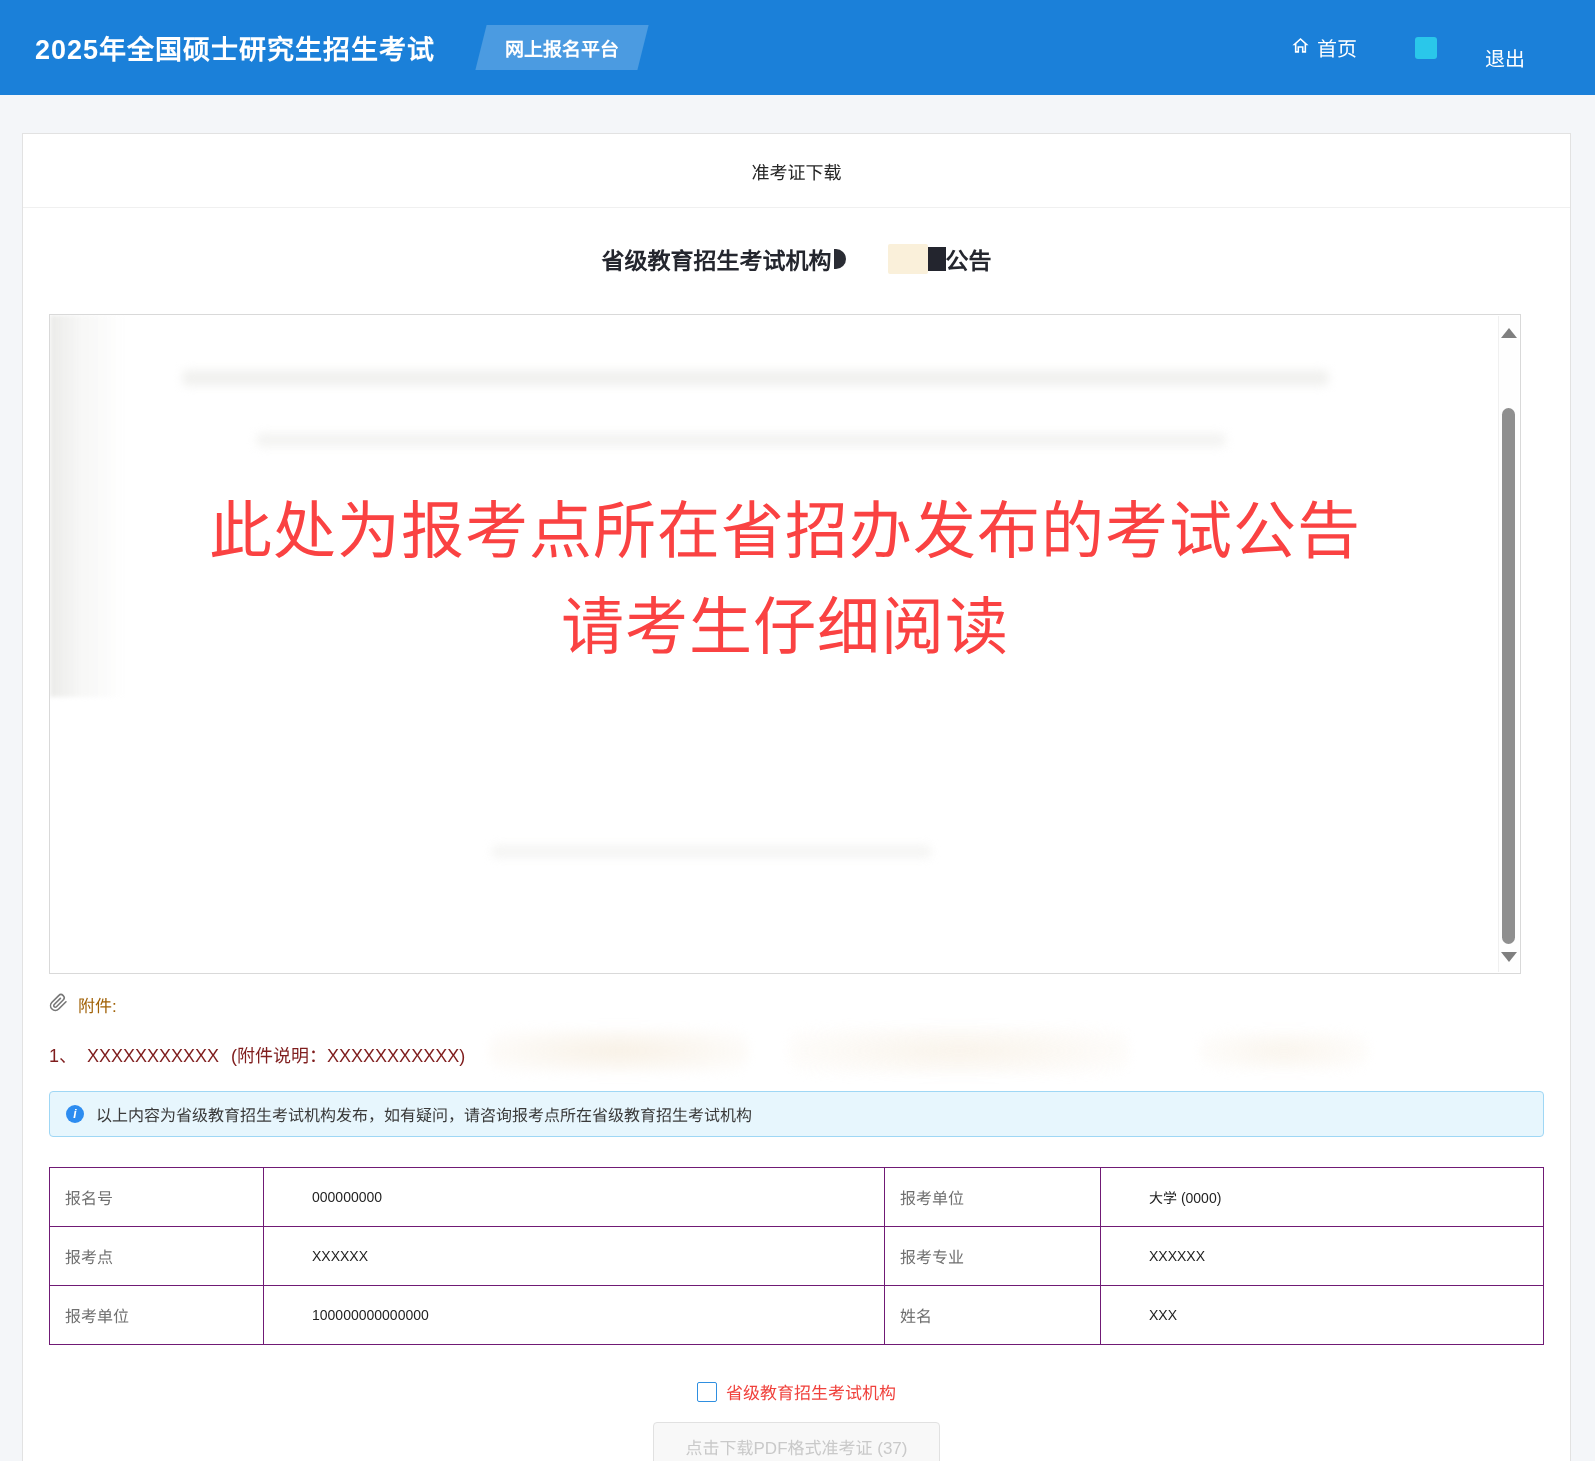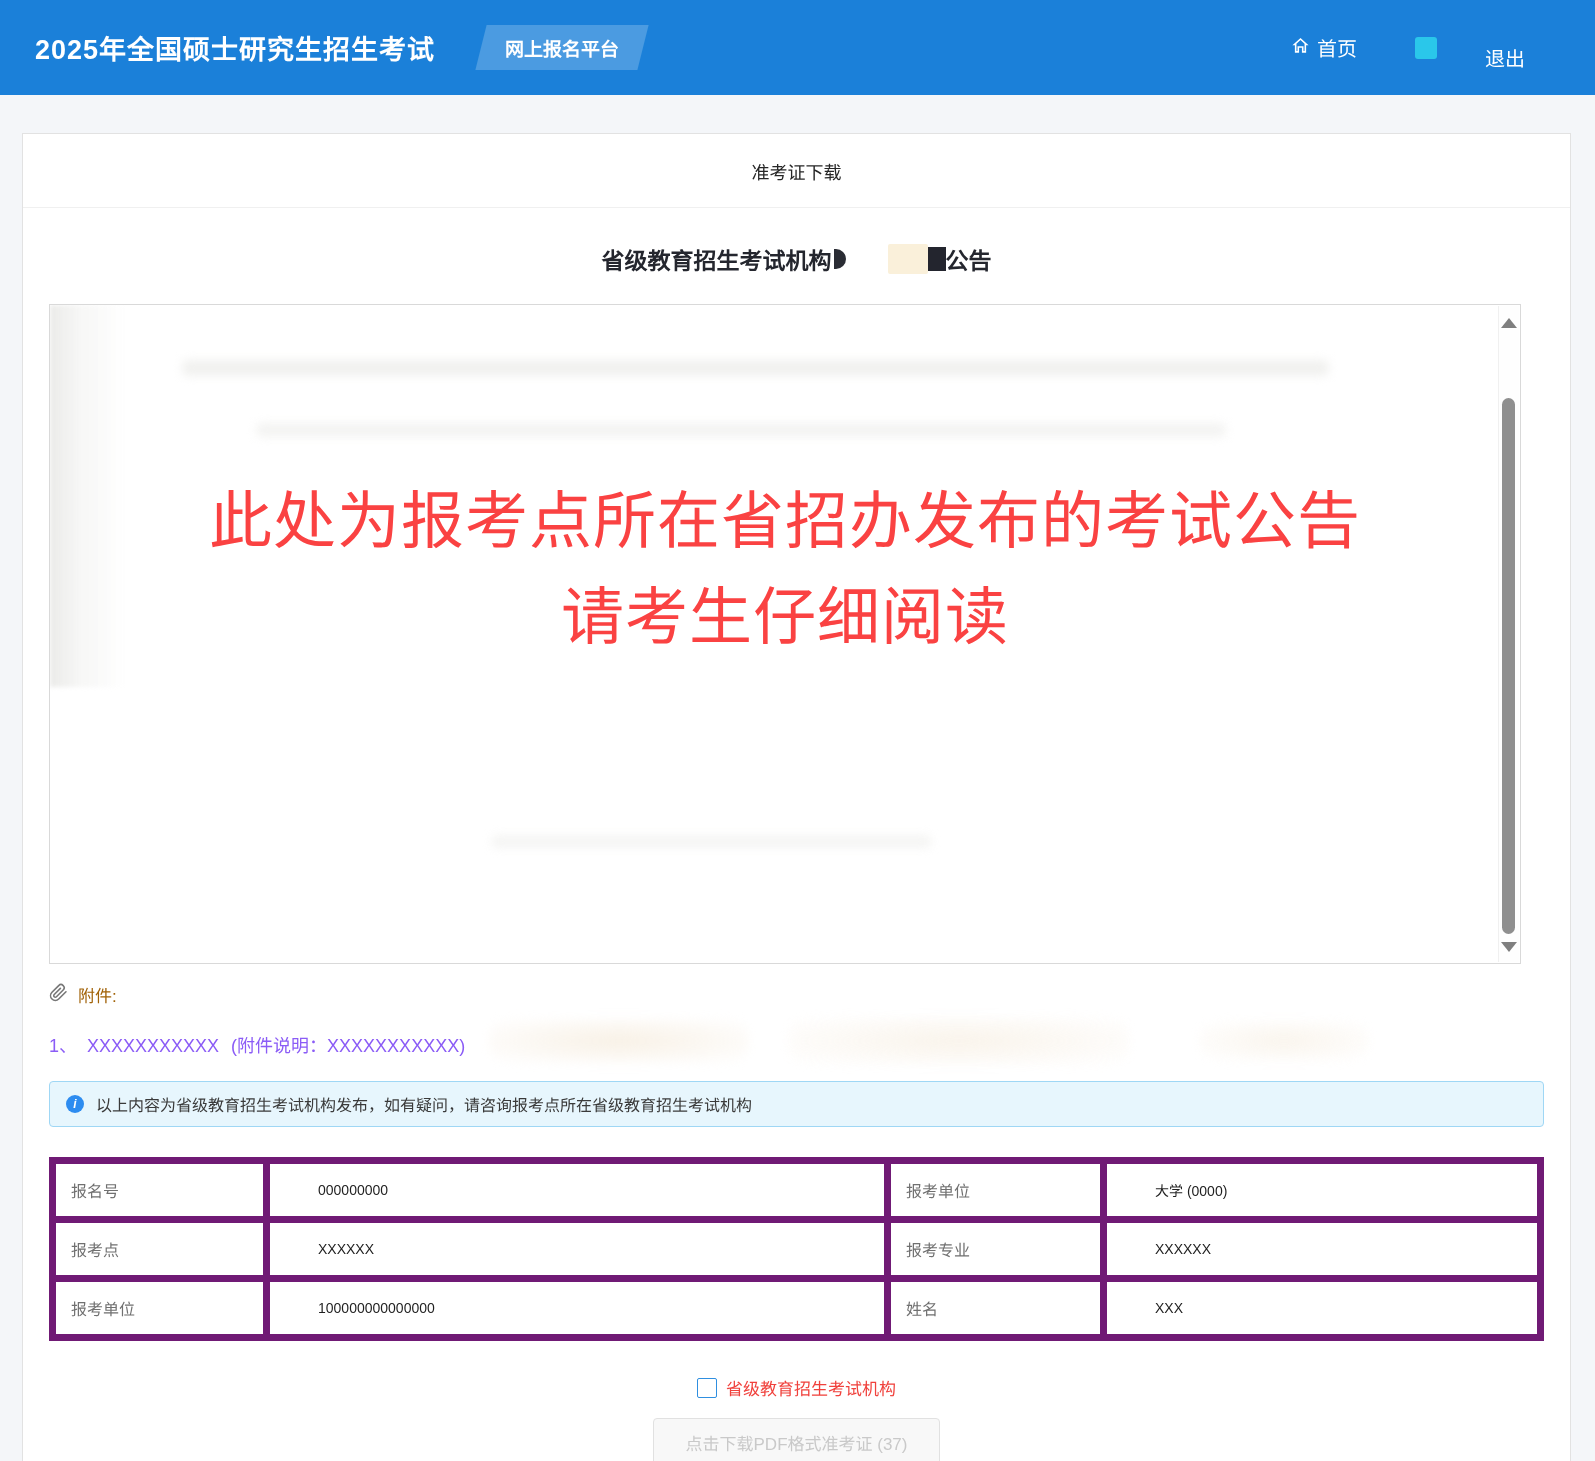--- a/index.html
+++ b/index.html
@@ -52,21 +52,21 @@
     font-size:23px; font-weight:bold; color:#24262e;
     display:flex; align-items:center; justify-content:center;
   }
   .blob-semi  { display:inline-block; width:12px; height:20px; background:#2a2c34; border-radius:0 10px 10px 0; margin-left:2px; }
   .blob-gap   { display:inline-block; width:42px; }
   .blob-cream { display:inline-block; width:40px; height:30px; background:#faf0da; border-radius:2px; }
   .blob-dark  { display:inline-block; width:18px; height:24px; background:#23252e; }
 
   
   .notice-box {
-    position:relative; margin-top:28px;
+    position:relative; margin-top:38px;
     width:calc(100% - 23px); height:660px;
     border:1px solid #d9d9d9; background:#fff;
     overflow:hidden;
   }
   .scan-edge {
     position:absolute; left:0; top:0; width:75px; height:58%;
     background:linear-gradient(to right, #ebebe9 0%, rgba(240,240,238,.55) 40%, rgba(255,255,255,0) 100%);
     filter:blur(2px);
   }
   .scan-ghost { position:absolute; background:#f1f1ef; filter:blur(5px); border-radius:6px; }
@@ -88,21 +88,21 @@
   .sb-up   { top:12px;    border-left:8px solid transparent; border-right:8px solid transparent; border-bottom:10px solid #7f7f7f; }
   .sb-down { bottom:10px; border-left:8px solid transparent; border-right:8px solid transparent; border-top:10px solid #7f7f7f; }
   .sb-thumb {
     position:absolute; left:3px; top:92px; width:13px; height:536px;
     background:#8f8f8f; border-radius:7px; cursor:grab;
   }
 
   
   .attach-header { margin-top:18px; display:flex; align-items:center; font-size:17px; color:#a16207; }
   .attach-header svg { margin-right:10px; }
-  .attach-item { position:relative; margin-top:24px; font-size:18px; color:#8b5cf6; }
+  .attach-item { position:relative; margin-top:24px; font-size:18px; color:#7f1d1d; }
   .attach-item .idx { margin-right:10px; }
   .attach-item .desc { margin-left:12px; }
   .redact-blob {
     position:absolute; border-radius:18px;
     background:radial-gradient(ellipse at center, #f8f1e6 0%, rgba(250,244,236,.35) 70%, rgba(255,255,255,0) 100%);
     filter:blur(5px); pointer-events:none;
   }
   .ab-1 { left:440px; top:-12px; width:260px; height:44px; }
   .ab-2 { left:740px; top:-14px; width:340px; height:48px; opacity:.8; }
   .ab-3 { left:1150px; top:-10px; width:170px; height:40px; opacity:.7; }
@@ -119,21 +119,21 @@
     display:flex; align-items:center; justify-content:center;
     margin-right:12px; font-style:italic;
   }
 
   
   .details-table {
     margin-top:30px; width:100%;
     border-collapse:collapse; table-layout:fixed;
     font-size:16px;
   }
-  .details-table td { border:7px solid #701a75; height:59px; vertical-align:middle; }
+  .details-table td { border:1px solid #701a75; height:59px; vertical-align:middle; }
   .details-table td.lbl { padding-left:15px; color:#707070; }
   .details-table td.val { position:relative; padding-left:48px; color:#1f1f1f; font-size:14px; }
   .col-l1 { width:214px; } .col-v1 { width:621px; } .col-l2 { width:216px; }
   .cell-blob {
     position:absolute; left:18px; top:8px; width:230px; height:42px; border-radius:20px;
     background:radial-gradient(ellipse at center, #f7f4ee 0%, rgba(249,246,240,.4) 70%, rgba(255,255,255,0) 100%);
     filter:blur(4px); pointer-events:none;
   }
   .details-table td.val span { position:relative; }
 

